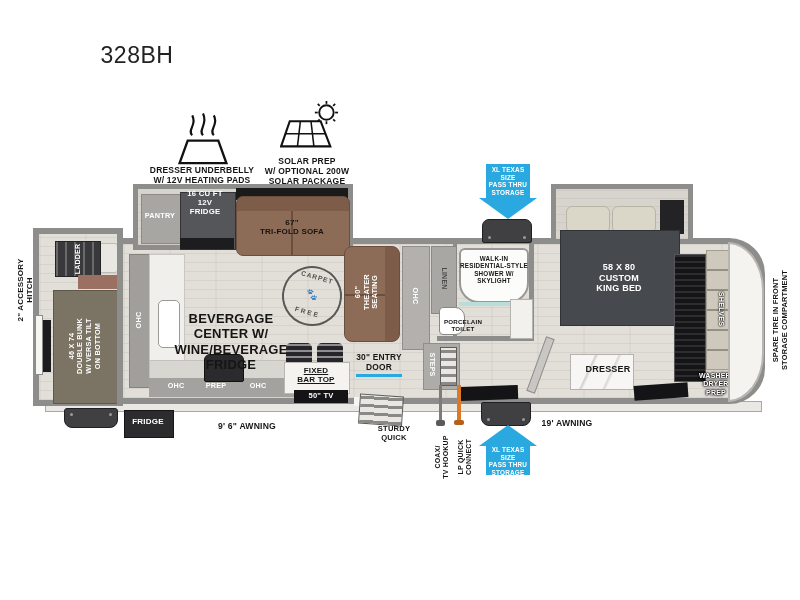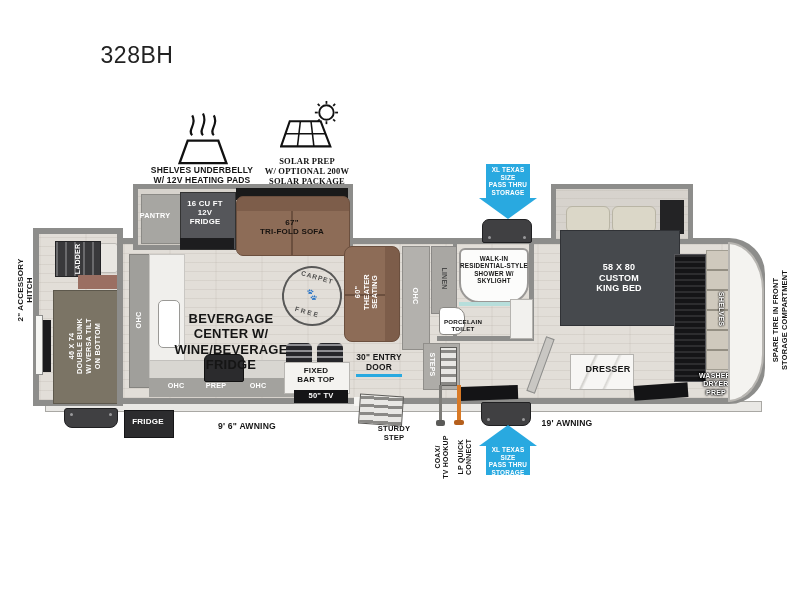--- a/index.html
+++ b/index.html
@@ -29,21 +29,21 @@
 <div class="lbl" style="left:82px;top:42px;width:110px;font-size:23px;font-weight:400;color:#222;letter-spacing:.5px;">328BH</div>
 
 <div class="abs" style="left:176px;top:108px;">
   <svg width="54" height="58" viewBox="0 0 60 64">
     <path d="M18 30 C12 24 24 18 18 8" fill="none" stroke="#111" stroke-width="2.4"></path>
     <path d="M30 30 C24 24 36 18 30 6" fill="none" stroke="#111" stroke-width="2.4"></path>
     <path d="M42 30 C36 24 48 18 42 8" fill="none" stroke="#111" stroke-width="2.4"></path>
     <polygon points="13,36 47,36 56,61 4,61" fill="none" stroke="#111" stroke-width="2.6"></polygon>
   </svg>
 </div>
-<div class="lbl" style="left:132px;top:165px;width:140px;font-size:8.5px;">SHELVES UNDERBELLY
+<div class="lbl" style="left:132px;top:165px;width:140px;font-size:8.5px;">DRESSER UNDERBELLY
 W/ 12V HEATING PADS</div>
 
 <div class="abs" style="left:280px;top:100px;">
   <svg width="62" height="56" viewBox="0 0 64 58">
     <circle cx="48" cy="13" r="7.5" fill="none" stroke="#111" stroke-width="2"></circle>
     <g stroke="#111" stroke-width="1.8">
       <line x1="48" y1="1" x2="48" y2="4"></line>
         <line x1="48" y1="22" x2="48" y2="25"></line>
       <line x1="36" y1="13" x2="39" y2="13"></line>
         <line x1="57" y1="13" x2="60" y2="13"></line>
@@ -51,21 +51,21 @@
         <line x1="55" y1="20" x2="57" y2="22"></line>
       <line x1="57" y1="4" x2="55" y2="6"></line>
         <line x1="41" y1="20" x2="39" y2="22"></line>
     </g>
     <polygon points="10,22 42,22 52,48 1,48" fill="none" stroke="#111" stroke-width="2.2"></polygon>
     <line x1="21" y1="22" x2="18" y2="48" stroke="#111" stroke-width="1.6"></line>
     <line x1="32" y1="22" x2="35" y2="48" stroke="#111" stroke-width="1.6"></line>
     <line x1="6" y1="35" x2="47" y2="35" stroke="#111" stroke-width="1.6"></line>
   </svg>
 </div>
-<div class="lbl" style="left:237px;top:156px;width:140px;font-size:8.5px;font-family:Liberation Serif, serif;">SOLAR PREP
+<div class="lbl" style="left:237px;top:156px;width:140px;font-size:8.5px;">SOLAR PREP
 W/ OPTIONAL 200W
 SOLAR PACKAGE</div>
 
 <div class="abs" style="left:45px;top:401px;width:715px;height:9px;background:#e9e8e5;border:1px solid #a9a8a4;"></div>
 
 <div class="abs floor" style="left:33px;top:228px;width:90px;height:178px;border:6px solid #8d8d8b;box-sizing:border-box;">
   <div class="abs" style="left:2px;top:86px;width:10px;height:52px;background:#1c1c1e;"></div>
   <div class="abs" style="left:60px;top:9px;width:17px;height:28px;background:#e9e7e2;border:1px solid #bdbbb6;border-radius:3px;"></div>
   <div class="abs" style="left:16px;top:7px;width:44px;height:34px;background:#39393b;border:1px solid #232325;
               background-image:repeating-linear-gradient(90deg,#6a6a6c 0 2px,transparent 2px 9px);"></div>
@@ -80,24 +80,24 @@
 
 <div class="lbl rotm" style="left:-30px;top:279px;width:110px;height:22px;font-size:8px;">2" ACCESSORY
 HITCH</div>
 <div class="abs" style="left:35px;top:315px;width:6px;height:58px;background:#f5f5f2;border:1px solid #8d8d8b;"></div>
 
 <div class="abs floor" style="left:117px;top:238px;width:648px;height:166px;border:6px solid #8d8d8b;box-sizing:border-box;
             border-radius:0 36px 36px 0;"></div>
 
 <div class="abs slidefloor" style="left:133px;top:184px;width:220px;height:66px;border:5px solid #8d8d8b;box-sizing:border-box;"></div>
 <div class="abs" style="left:141px;top:194px;width:38px;height:48px;background:#a7a6a2;border:1px solid #8b8a86;"></div>
-<div class="lbl" style="left:141px;top:212px;width:28px;font-size:7.3px;color:#fff;">PANTRY</div>
+<div class="lbl" style="left:141px;top:212px;width:38px;font-size:7.3px;color:#fff;">PANTRY</div>
 <div class="abs" style="left:180px;top:192px;width:54px;height:56px;background:#55565a;border:1px solid #333;"></div>
 <div class="abs" style="left:180px;top:238px;width:54px;height:11px;background:#1d1d1f;"></div>
-<div class="lbl" style="left:180px;top:199px;width:50px;font-size:7.8px;color:#fff;">16 CU FT
+<div class="lbl" style="left:180px;top:189px;width:50px;font-size:7.8px;color:#fff;">16 CU FT
 12V
 FRIDGE</div>
 <div class="abs" style="left:236px;top:188px;width:112px;height:12px;background:#1a1a1a;"></div>
 <div class="abs" style="left:236px;top:196px;width:112px;height:58px;background:#8d6c57;border:1px solid #6b4f3e;border-radius:7px;
             background-image:linear-gradient(#7d5d4a 0 14px,transparent 14px),
             linear-gradient(90deg,transparent 0 54px,#6b4f3e 54px 56px,transparent 56px);"></div>
 <div class="lbl" style="left:236px;top:218px;width:112px;font-size:8px;color:#171310;">67"
 TRI-FOLD SOFA</div>
 
 <div class="abs" style="left:129px;top:254px;width:20px;height:132px;background:#a09f9b;border:1px solid #858480;"></div>
@@ -121,32 +121,32 @@
   <div class="lbl" style="left:0;top:5px;width:56px;font-size:6.6px;color:#3e3e3e;letter-spacing:1px;">CARPET</div>
   <div class="lbl" style="left:0;top:21px;width:56px;font-size:10px;color:#3e3e3e;">🐾</div>
   <div class="lbl" style="left:0;top:41px;width:56px;font-size:6.6px;color:#3e3e3e;letter-spacing:2px;">FREE</div>
 </div>
 
 <div class="abs" style="left:286px;top:343px;width:26px;height:19px;background:#26262a;border-radius:5px 5px 0 0;
             background-image:repeating-linear-gradient(0deg,transparent 0 4px,#8e8e92 4px 6px);"></div>
 <div class="abs" style="left:317px;top:343px;width:26px;height:19px;background:#26262a;border-radius:5px 5px 0 0;
             background-image:repeating-linear-gradient(0deg,transparent 0 4px,#8e8e92 4px 6px);"></div>
 <div class="abs" style="left:284px;top:362px;width:64px;height:30px;background:#f4f3f0;border:1px solid #b9b7b3;"></div>
-<div class="lbl" style="left:284px;top:366px;width:64px;font-size:8px;">FIXED
+<div class="lbl" style="left:284px;top:366px;width:64px;font-size:8px;text-decoration:underline;">FIXED
 BAR TOP</div>
 <div class="abs" style="left:294px;top:390px;width:54px;height:13px;background:#141416;"></div>
 <div class="lbl" style="left:294px;top:392px;width:54px;font-size:7.6px;color:#fff;">50" TV</div>
 
 <div class="lbl" style="left:349px;top:353px;width:60px;font-size:8.4px;">30" ENTRY
 DOOR</div>
 <div class="abs" style="left:356px;top:374px;width:46px;height:2.5px;background:#29a9e0;"></div>
 <div class="abs" style="left:354px;top:397px;width:48px;height:9px;background:#f6f5f2;"></div>
 <div class="abs stairs" style="left:359px;top:395px;width:42px;height:28px;transform:rotate(4deg);"></div>
 <div class="lbl" style="left:368px;top:425px;width:52px;font-size:7.6px;">STURDY
-STEP</div>
+QUICK</div>
 
 <div class="abs" style="left:344px;top:246px;width:54px;height:94px;background:#8d6c57;border:1px solid #6b4f3e;border-radius:8px;
             background-image:linear-gradient(90deg,transparent 0 40px,#7d5d4a 40px 54px),
             linear-gradient(0deg,transparent 0 45px,#6b4f3e 45px 47px,transparent 47px);"></div>
 <div class="lbl rotm" style="left:322px;top:278px;width:90px;height:28px;font-size:7.4px;color:#fff;">60"
 THEATER
 SEATING</div>
 <div class="abs" style="left:402px;top:246px;width:26px;height:102px;background:#b3b1ad;border:1px solid #908e8a;"></div>
 <div class="lbl rotp" style="left:367px;top:291px;width:96px;height:10px;font-size:7.3px;color:#fff;">OHC</div>
 

